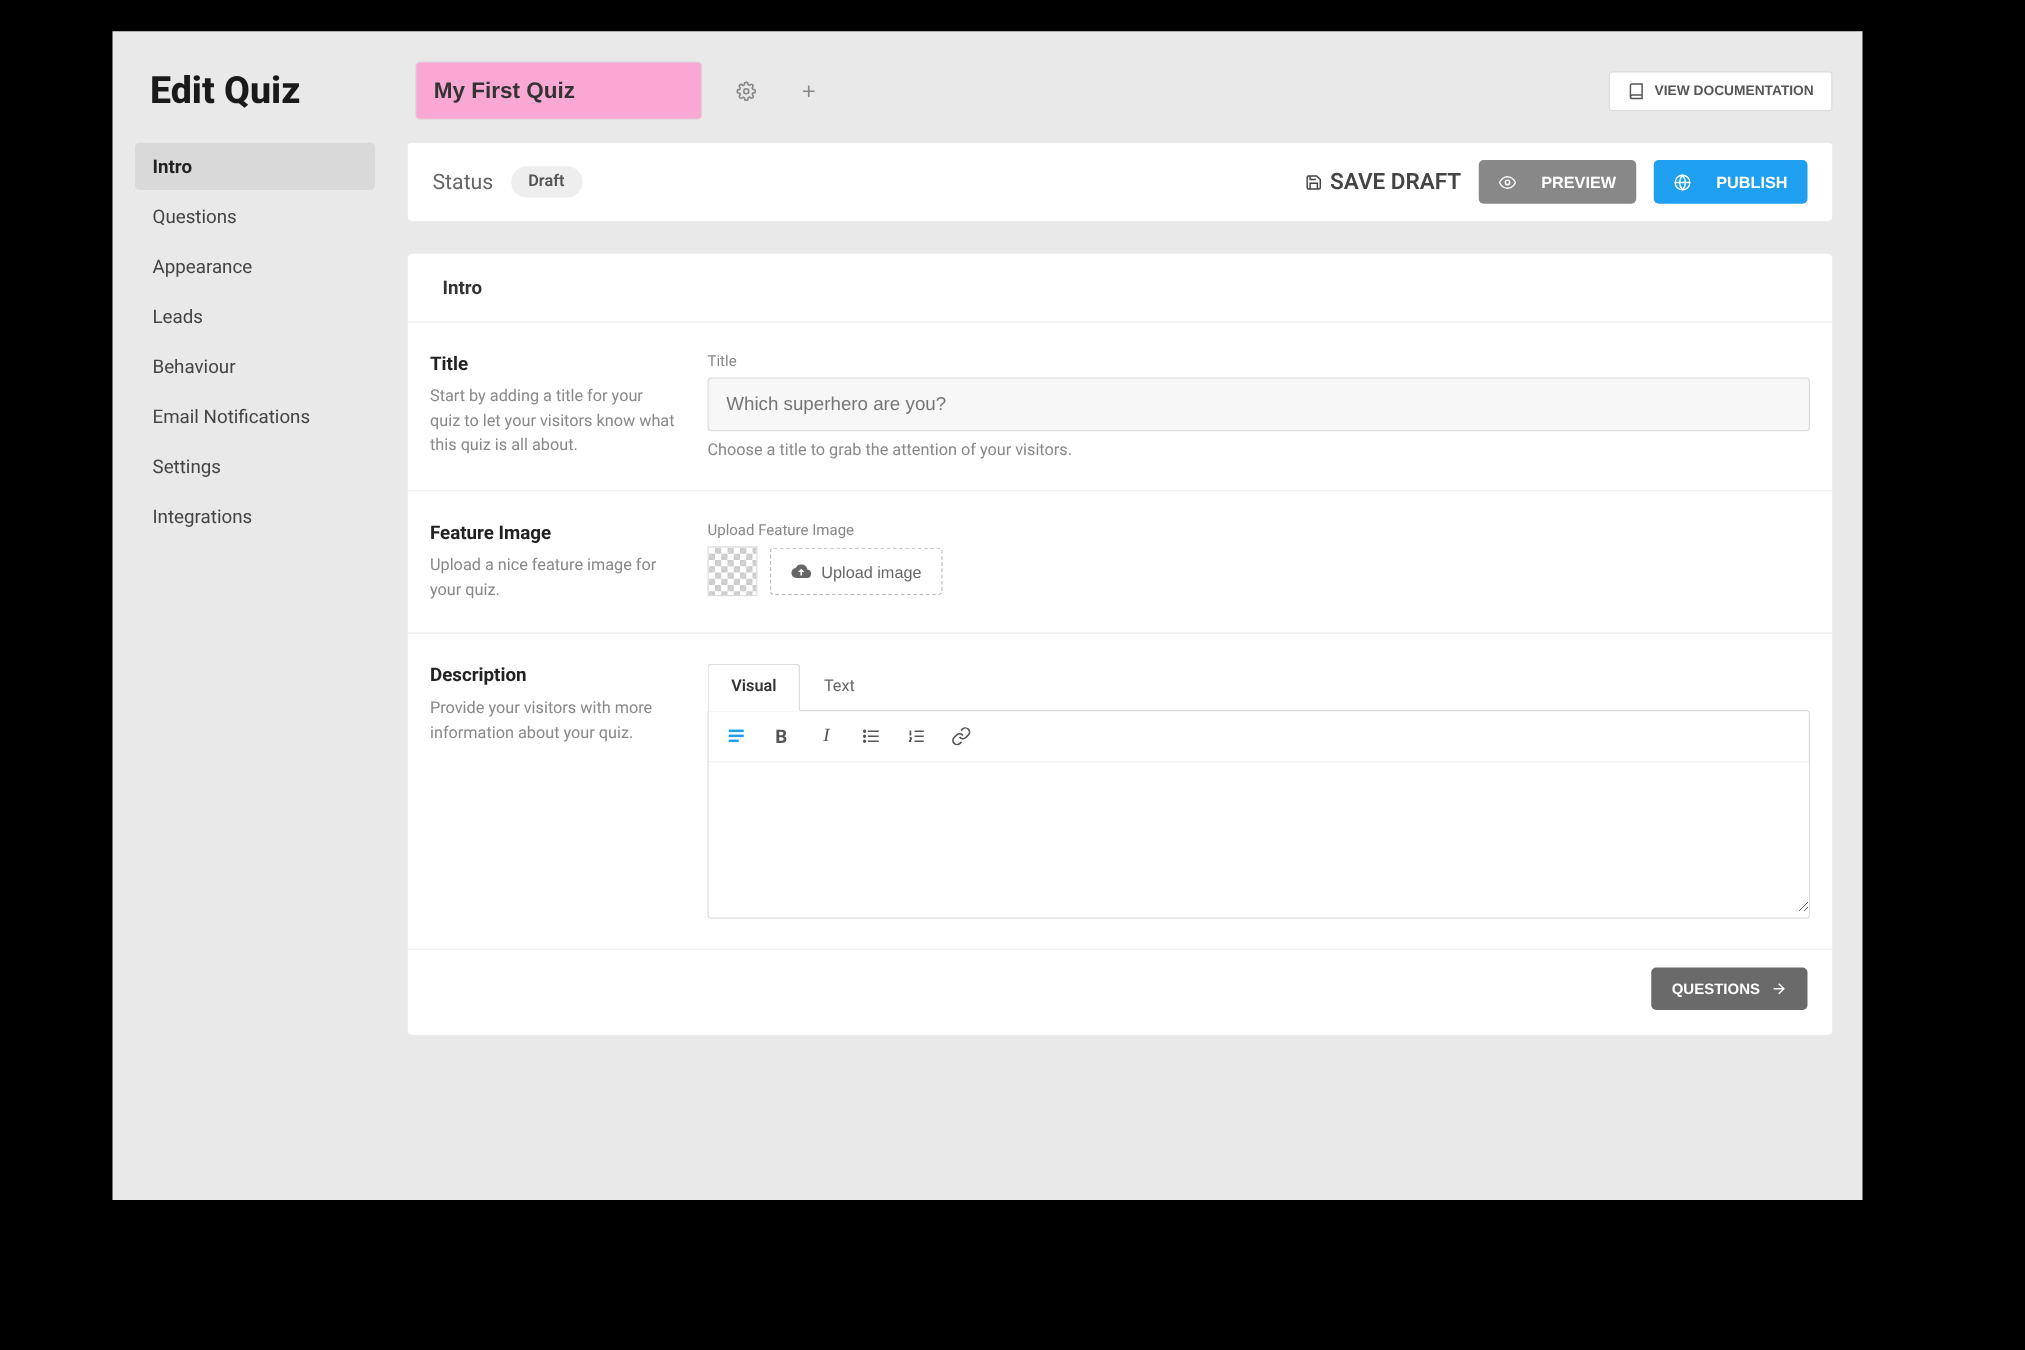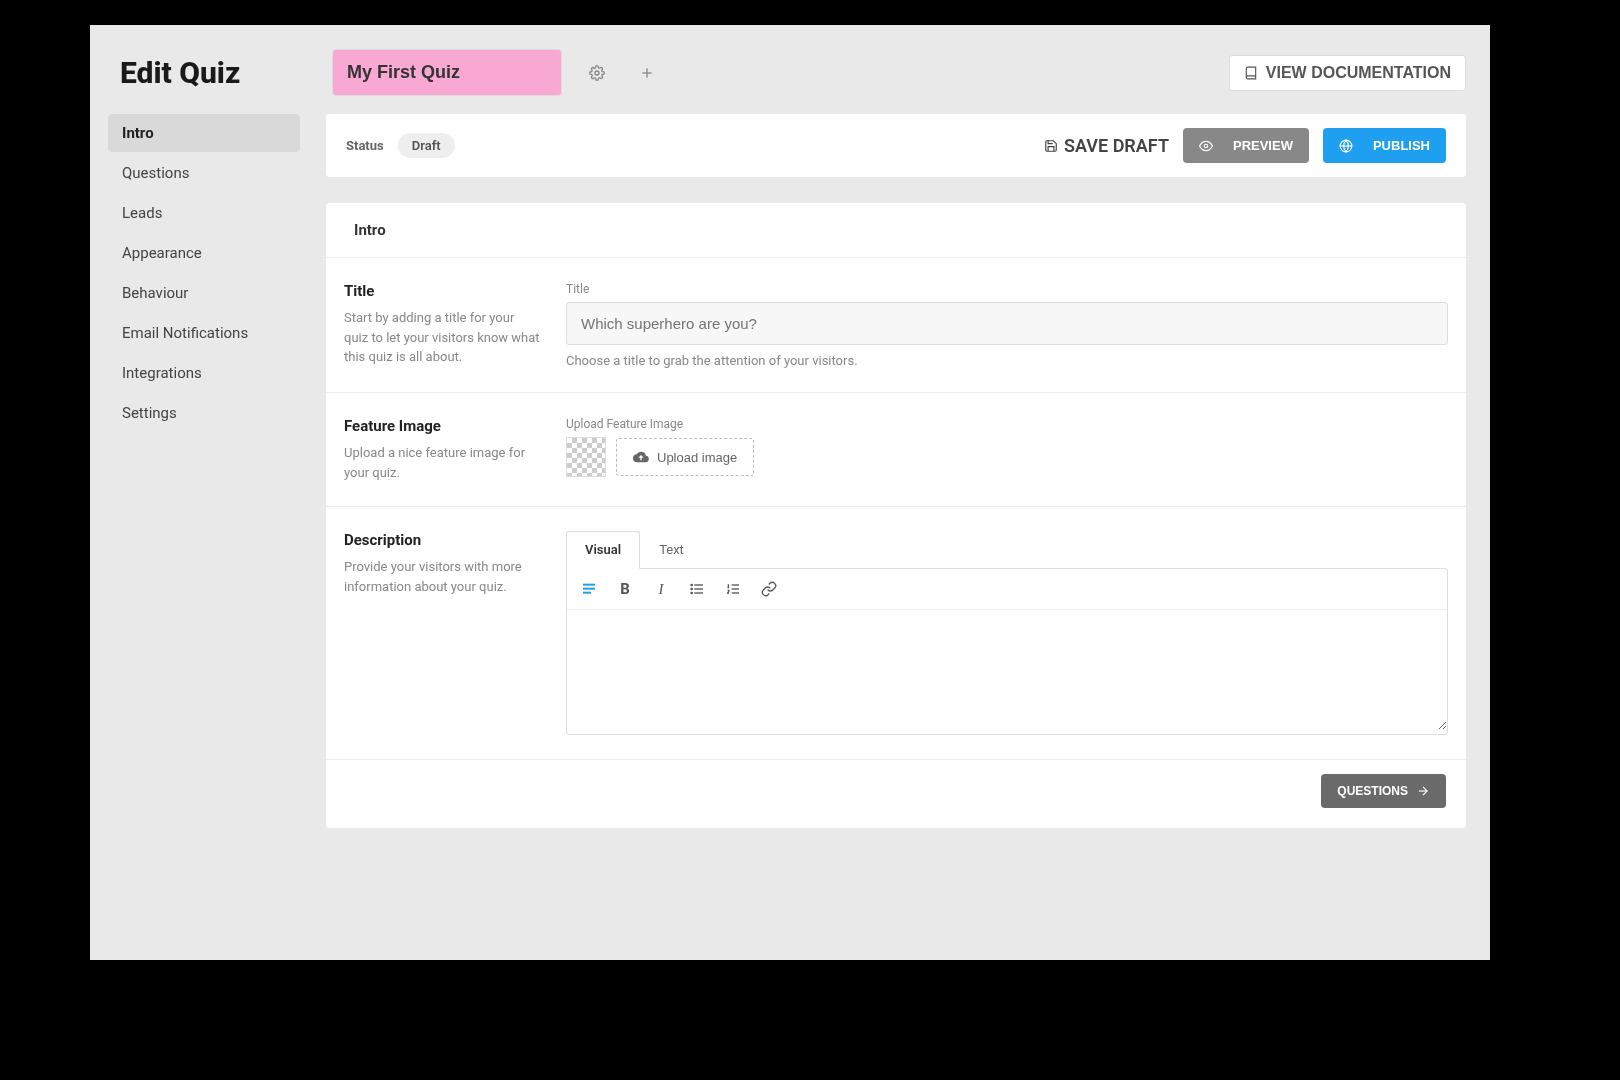--- a/index.html
+++ b/index.html
@@ -3,28 +3,28 @@
 <meta charset="utf-8">
 <style>
 * { box-sizing: border-box; margin: 0; padding: 0; }
 body { background: #000; font-family: -apple-system, BlinkMacSystemFont, "Segoe UI", Roboto, Arial, sans-serif; color: #333; width: 1620px; height: 1080px; overflow: hidden; padding: 25px 130px 120px 90px; }
 .app { background: #e9e9e9; width: 100%; height: 100%; display: flex; flex-direction: column; position: relative; }
 .top-row { display: flex; align-items: center; padding: 24px 24px 18px 30px; gap: 20px; }
 .page-title { font-size: 30px; font-weight: 800; color: #1a1a1a; width: 192px; }
 .quiz-name-input { background: #f9a8d4; border: 1px solid #ddd; border-radius: 4px; padding: 12px 14px; font-size: 18px; font-weight: 600; color: #333; width: 230px; }
 .icon-btn { width: 30px; height: 30px; display: flex; align-items: center; justify-content: center; cursor: pointer; color: #888; font-size: 18px; }
 .spacer { flex: 1; }
-.doc-btn { background: #fff; border: 1px solid #ddd; border-radius: 3px; padding: 8px 14px; font-size: 16px; font-weight: 600; color: #555; display: flex; align-items: center; gap: 8px; cursor: pointer; }
+.doc-btn { background: #fff; border: 1px solid #ddd; border-radius: 3px; padding: 8px 14px; font-size: 11px; font-weight: 600; color: #555; display: flex; align-items: center; gap: 8px; cursor: pointer; }
 .body-row { display: flex; flex: 1; overflow: hidden; padding: 0 24px 24px 18px; gap: 26px; }
 .sidebar { width: 192px; display: flex; flex-direction: column; gap: 2px; padding-top: 0; }
 .sidebar-item { padding: 10px 14px; font-size: 15px; color: #444; cursor: pointer; border-radius: 4px; }
 .sidebar-item.active { background: #d9d9d9; font-weight: 700; color: #222; }
 .main { flex: 1; display: flex; flex-direction: column; gap: 26px; overflow-y: auto; }
 .status-bar { background: #fff; border-radius: 4px; padding: 14px 20px; display: flex; align-items: center; gap: 14px; }
-.status-label { font-size: 13px; color: #666; font-weight: bold; }
+.status-label { font-size: 17px; color: #666; }
 .status-pill { background: #eee; padding: 5px 14px; border-radius: 14px; font-size: 13px; font-weight: 600; color: #555; }
 .action-link { display: flex; align-items: center; gap: 6px; font-size: 18px; font-weight: 600; color: #444; cursor: pointer; }
 .btn { display: flex; align-items: center; gap: 20px; padding: 10px 16px; border-radius: 4px; font-size: 13px; font-weight: 700; cursor: pointer; border: none; }
 .btn-gray { background: #888; color: #fff; }
 .btn-blue { background: #1e9ff0; color: #fff; }
 .panel { background: #fff; border-radius: 4px; padding-bottom: 20px; }
 .panel-header { padding: 18px 28px; font-size: 15px; font-weight: 700; border-bottom: 1px solid #eee; }
 .section { padding: 24px 18px; border-bottom: 1px solid #eee; display: flex; gap: 26px; }
 .section:last-of-type { border-bottom: none; }
 .section-left { width: 196px; }
@@ -77,26 +77,26 @@
         </svg>
       <span>VIEW DOCUMENTATION</span>
     </button>
   </div>
 
   <div class="body-row">
 
     <nav class="sidebar">
       <div class="sidebar-item active"><span>Intro</span></div>
       <div class="sidebar-item"><span>Questions</span></div>
+      <div class="sidebar-item"><span>Appearance</span></div>
       <div class="sidebar-item"><span>Leads</span></div>
-      <div class="sidebar-item"><span>Appearance</span></div>
       <div class="sidebar-item"><span>Behaviour</span></div>
       <div class="sidebar-item"><span>Email Notifications</span></div>
+      <div class="sidebar-item"><span>Settings</span></div>
       <div class="sidebar-item"><span>Integrations</span></div>
-      <div class="sidebar-item"><span>Settings</span></div>
     </nav>
 
     <div class="main">
 
       <div class="status-bar">
         <span class="status-label">Status</span>
         <span class="status-pill">Draft</span>
         <div class="spacer"></div>
         <div class="action-link">
           <svg width="14" height="14" viewBox="0 0 24 24" fill="none" stroke="currentColor" stroke-width="2">

